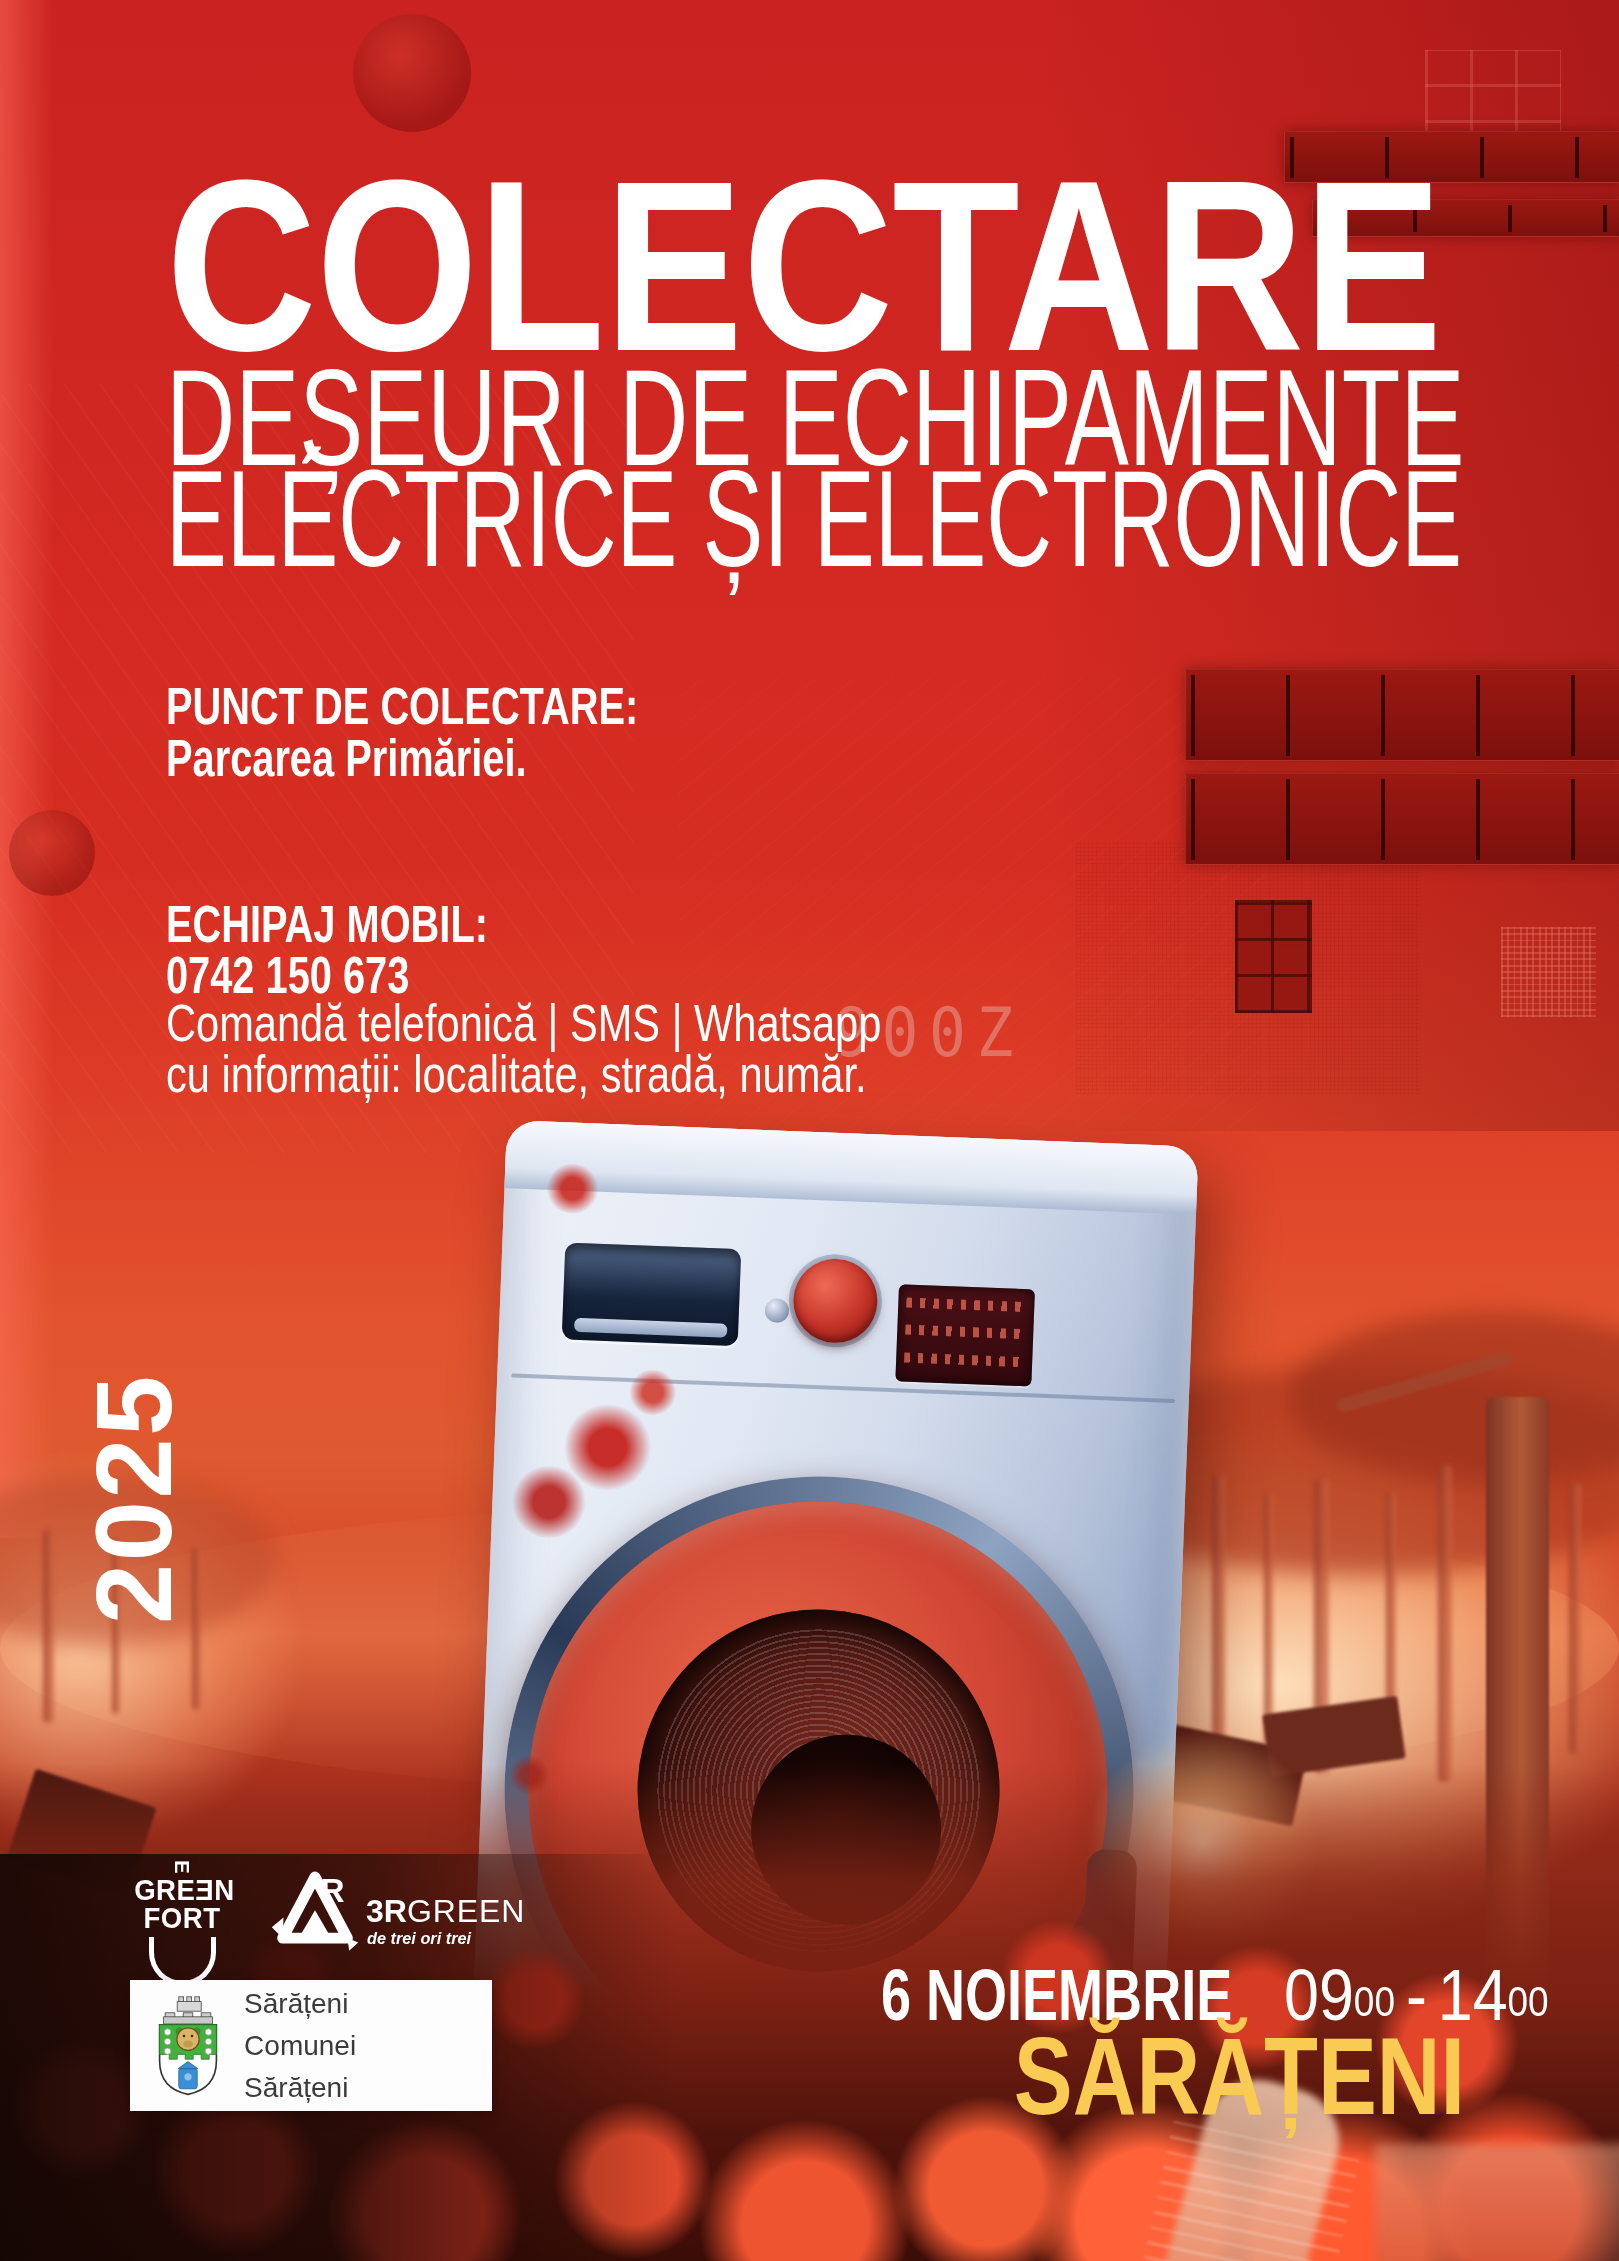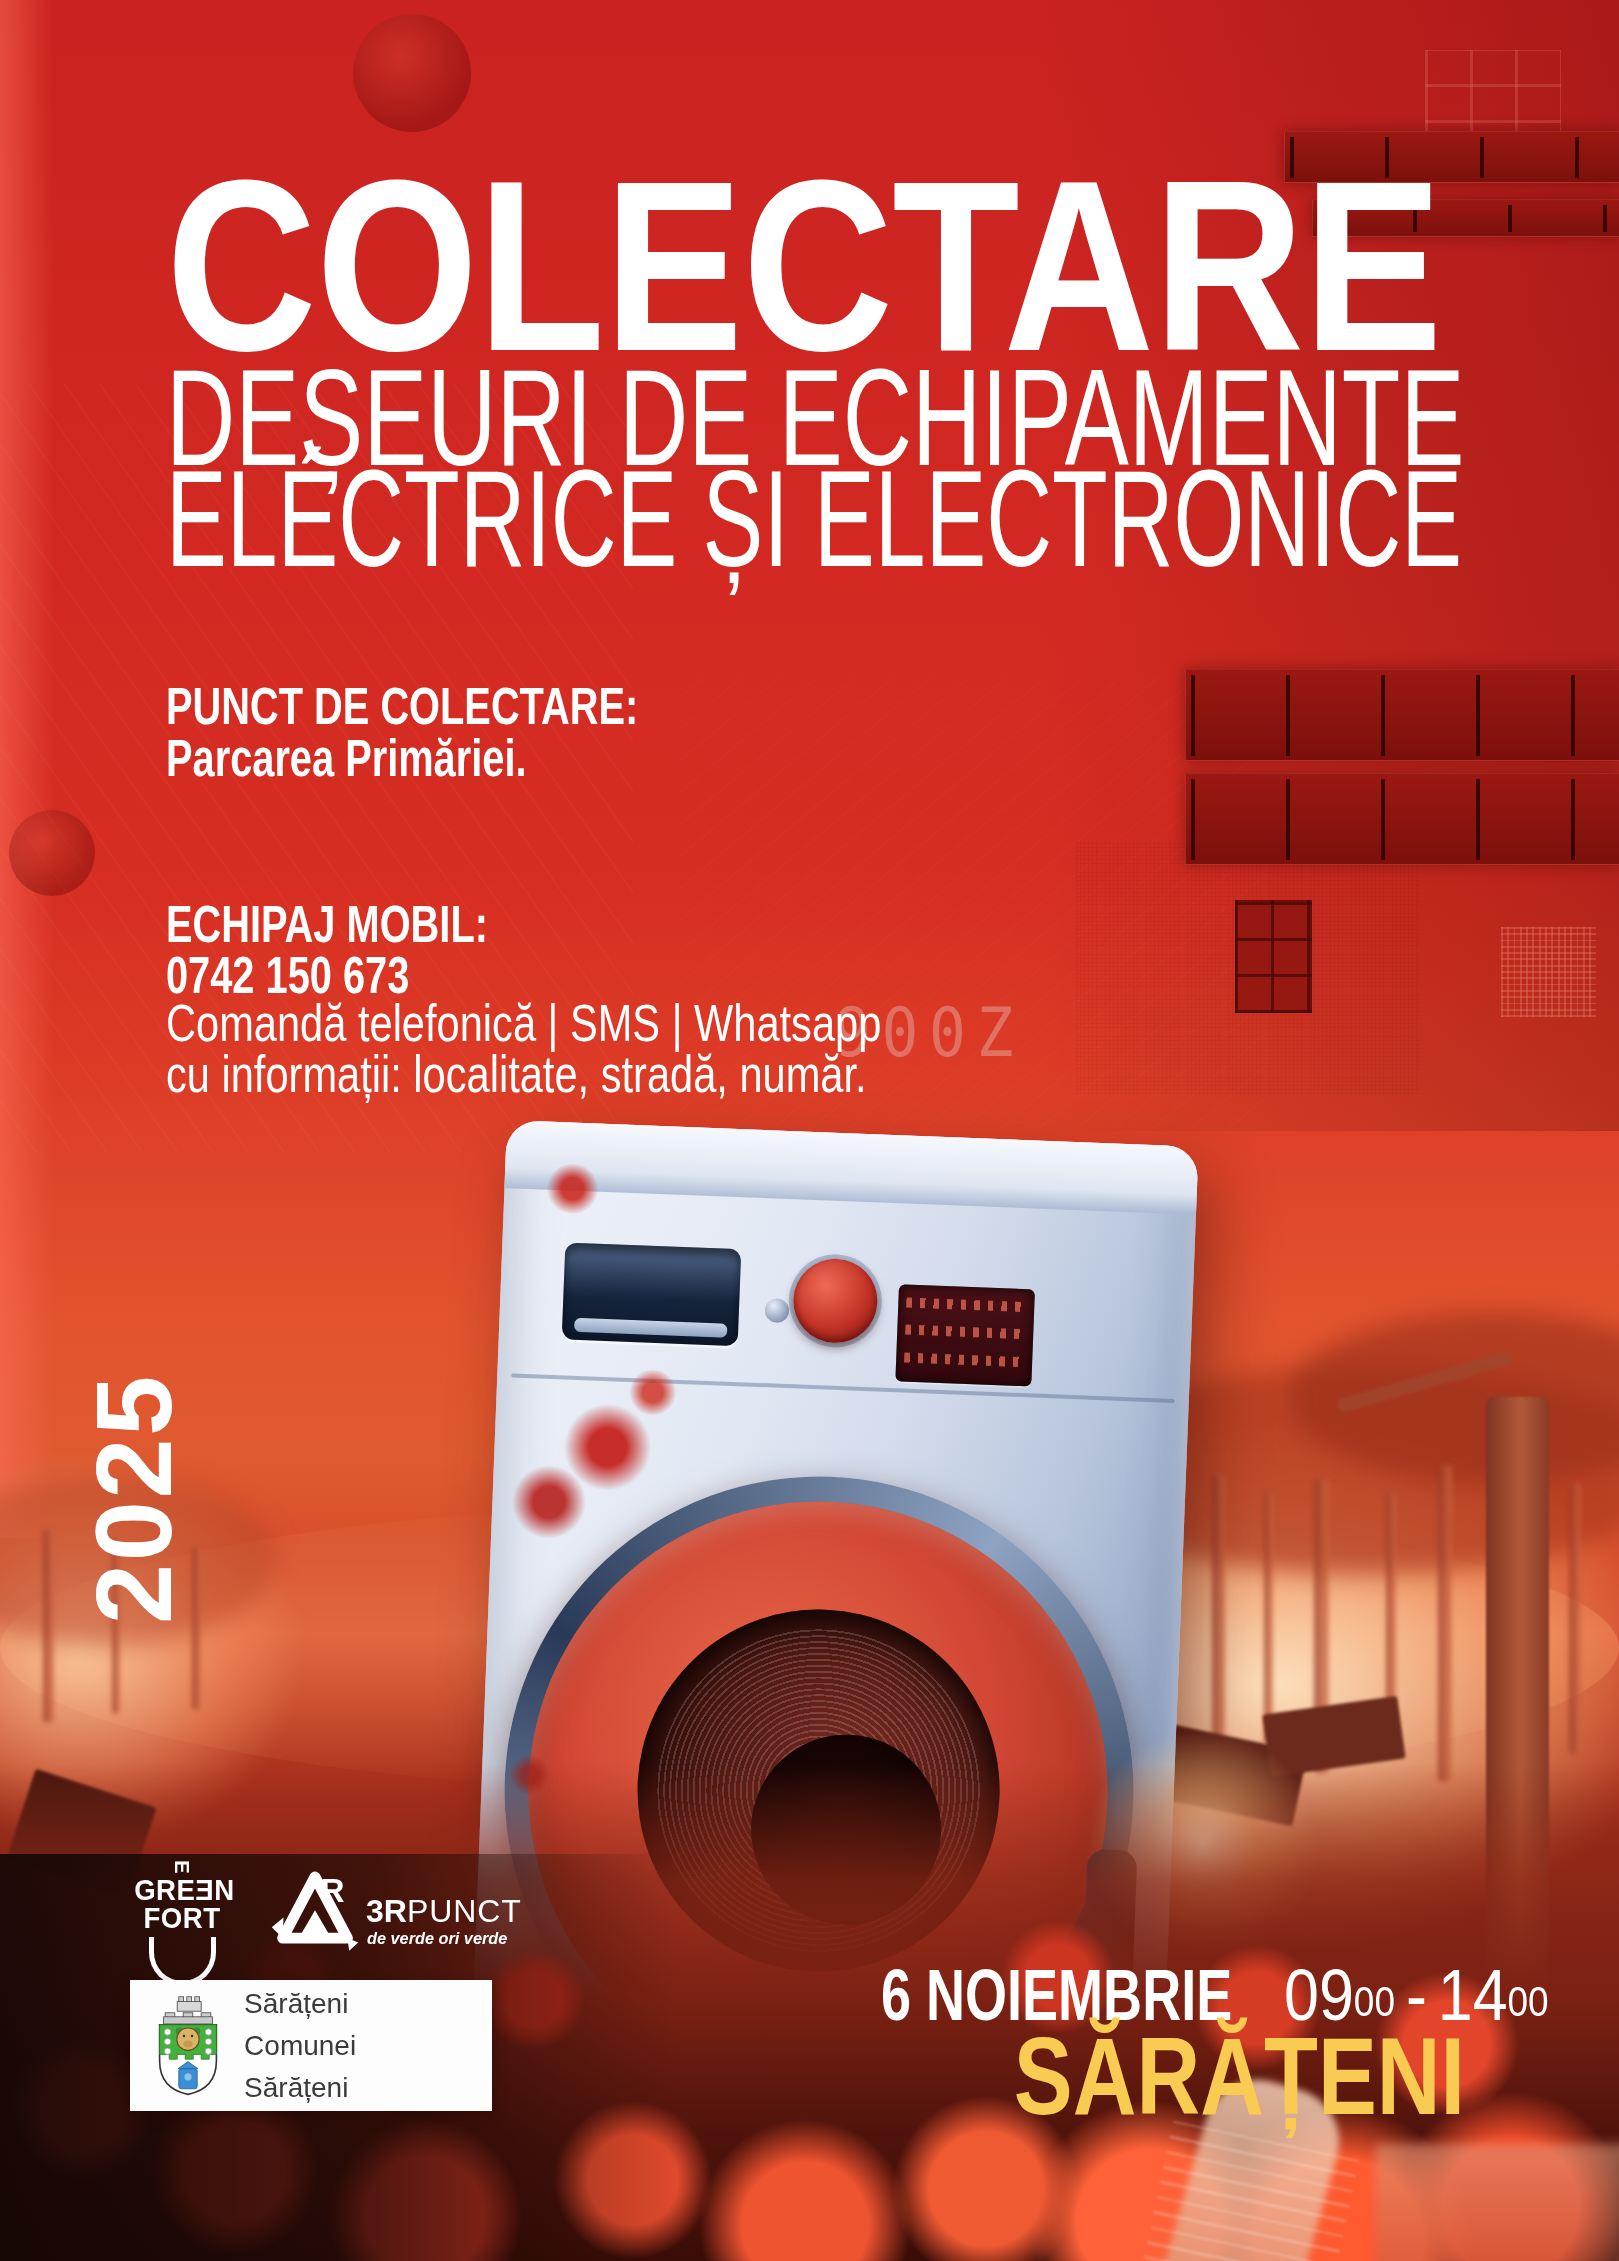--- a/index.html
+++ b/index.html
@@ -284,22 +284,22 @@
   </div>
 
   <div class="abs r3-logo" data-interactable="false">
     <svg width="90" height="90" viewBox="0 0 200 200" data-interactable="false">
       <path d="M100,22 L172,158 L28,158 Z" fill="none" stroke="#ffffff" stroke-width="24" stroke-linejoin="round"></path>
       <path d="M100,96 L136,158 L64,158 Z" fill="#ffffff"></path>
       <path d="M28,158 L4,134 L30,112 Z" fill="#ffffff"></path>
       <path d="M172,158 L196,168 L176,186 Z" fill="#ffffff"></path>
       <text x="112" y="78" font-family="Liberation Sans, sans-serif" font-size="74" font-weight="bold" fill="#ffffff" data-interactable="false">R</text>
     </svg>
-    <div class="r3-text" data-interactable="false"><span class="r3-bold" data-interactable="false">3R</span><span class="r3-light" data-interactable="false">PUNCT</span></div>
-    <div class="r3-tag" data-interactable="false">de verde ori verde</div>
+    <div class="r3-text" data-interactable="false"><span class="r3-bold" data-interactable="false">3R</span><span class="r3-light" data-interactable="false">GREEN</span></div>
+    <div class="r3-tag" data-interactable="false">de trei ori trei</div>
   </div>
 
   <div class="abs muni-box" data-interactable="false">
     <svg class="muni-arms" viewBox="0 0 170 250" data-interactable="false">
       <rect x="62" y="2" width="12" height="14" fill="#cfcfcf" stroke="#444" stroke-width="2"></rect>
       <rect x="82" y="2" width="12" height="14" fill="#cfcfcf" stroke="#444" stroke-width="2"></rect>
       <rect x="102" y="2" width="12" height="14" fill="#cfcfcf" stroke="#444" stroke-width="2"></rect>
       <rect x="58" y="14" width="60" height="24" fill="#d8d8d8" stroke="#444" stroke-width="2"></rect>
       <rect x="28" y="42" width="24" height="12" fill="#cfcfcf" stroke="#444" stroke-width="2"></rect>
       <rect x="73" y="42" width="24" height="12" fill="#cfcfcf" stroke="#444" stroke-width="2"></rect>

